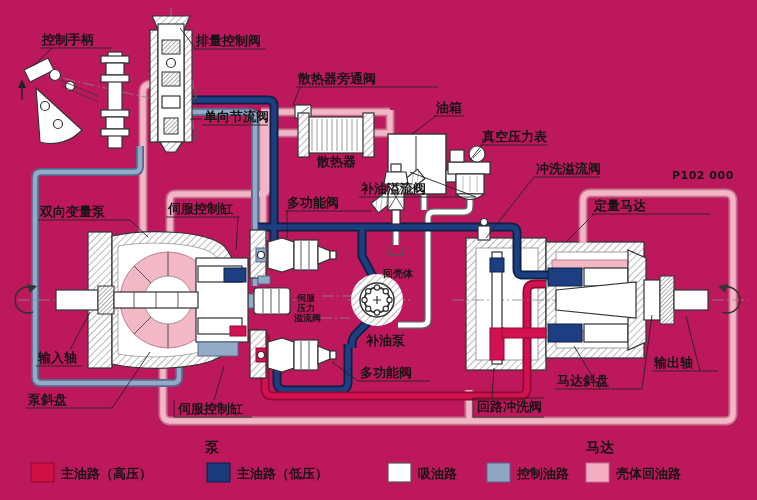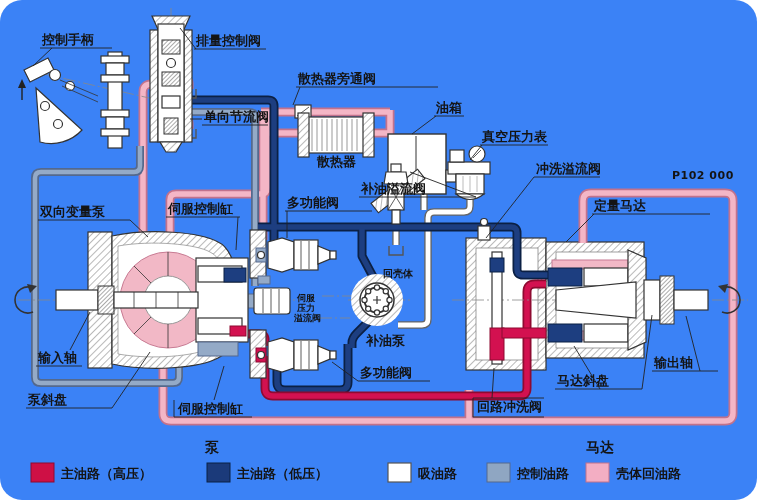--- a/index.html
+++ b/index.html
@@ -1,17 +1,17 @@
 <!DOCTYPE html>
 <html><head>
 <meta charset="utf-8">
 <style>
   html,body{margin:0;padding:0;background:#fff;}
-  .stage{position:relative;width:757px;height:500px;background:#3b82f6;overflow:hidden;
-         font-family:"DejaVu Sans","Liberation Sans",sans-serif;border-radius:22px;}
+  .stage{position:relative;width:757px;height:500px;background:#be185d;overflow:hidden;
+         font-family:"DejaVu Sans","Liberation Sans",sans-serif;}
   svg{display:block}
   text{font-family:"DejaVu Sans","Liberation Sans",sans-serif;font-weight:bold;fill:#141414}
   .t13{font-size:13px}
   .t14{font-size:14px}
   .t10{font-size:10px}
   .t9{font-size:9px}
   .t11{font-size:11px;font-weight:bold;letter-spacing:.5px}
   .o-pk{fill:none;stroke:#C2728C;stroke-width:9;stroke-linejoin:round;stroke-linecap:butt}
   .i-pk{fill:none;stroke:#F4B6C6;stroke-width:5.5;stroke-linejoin:round}
   .o-st{fill:none;stroke:#54698D;stroke-width:8;stroke-linejoin:round}

